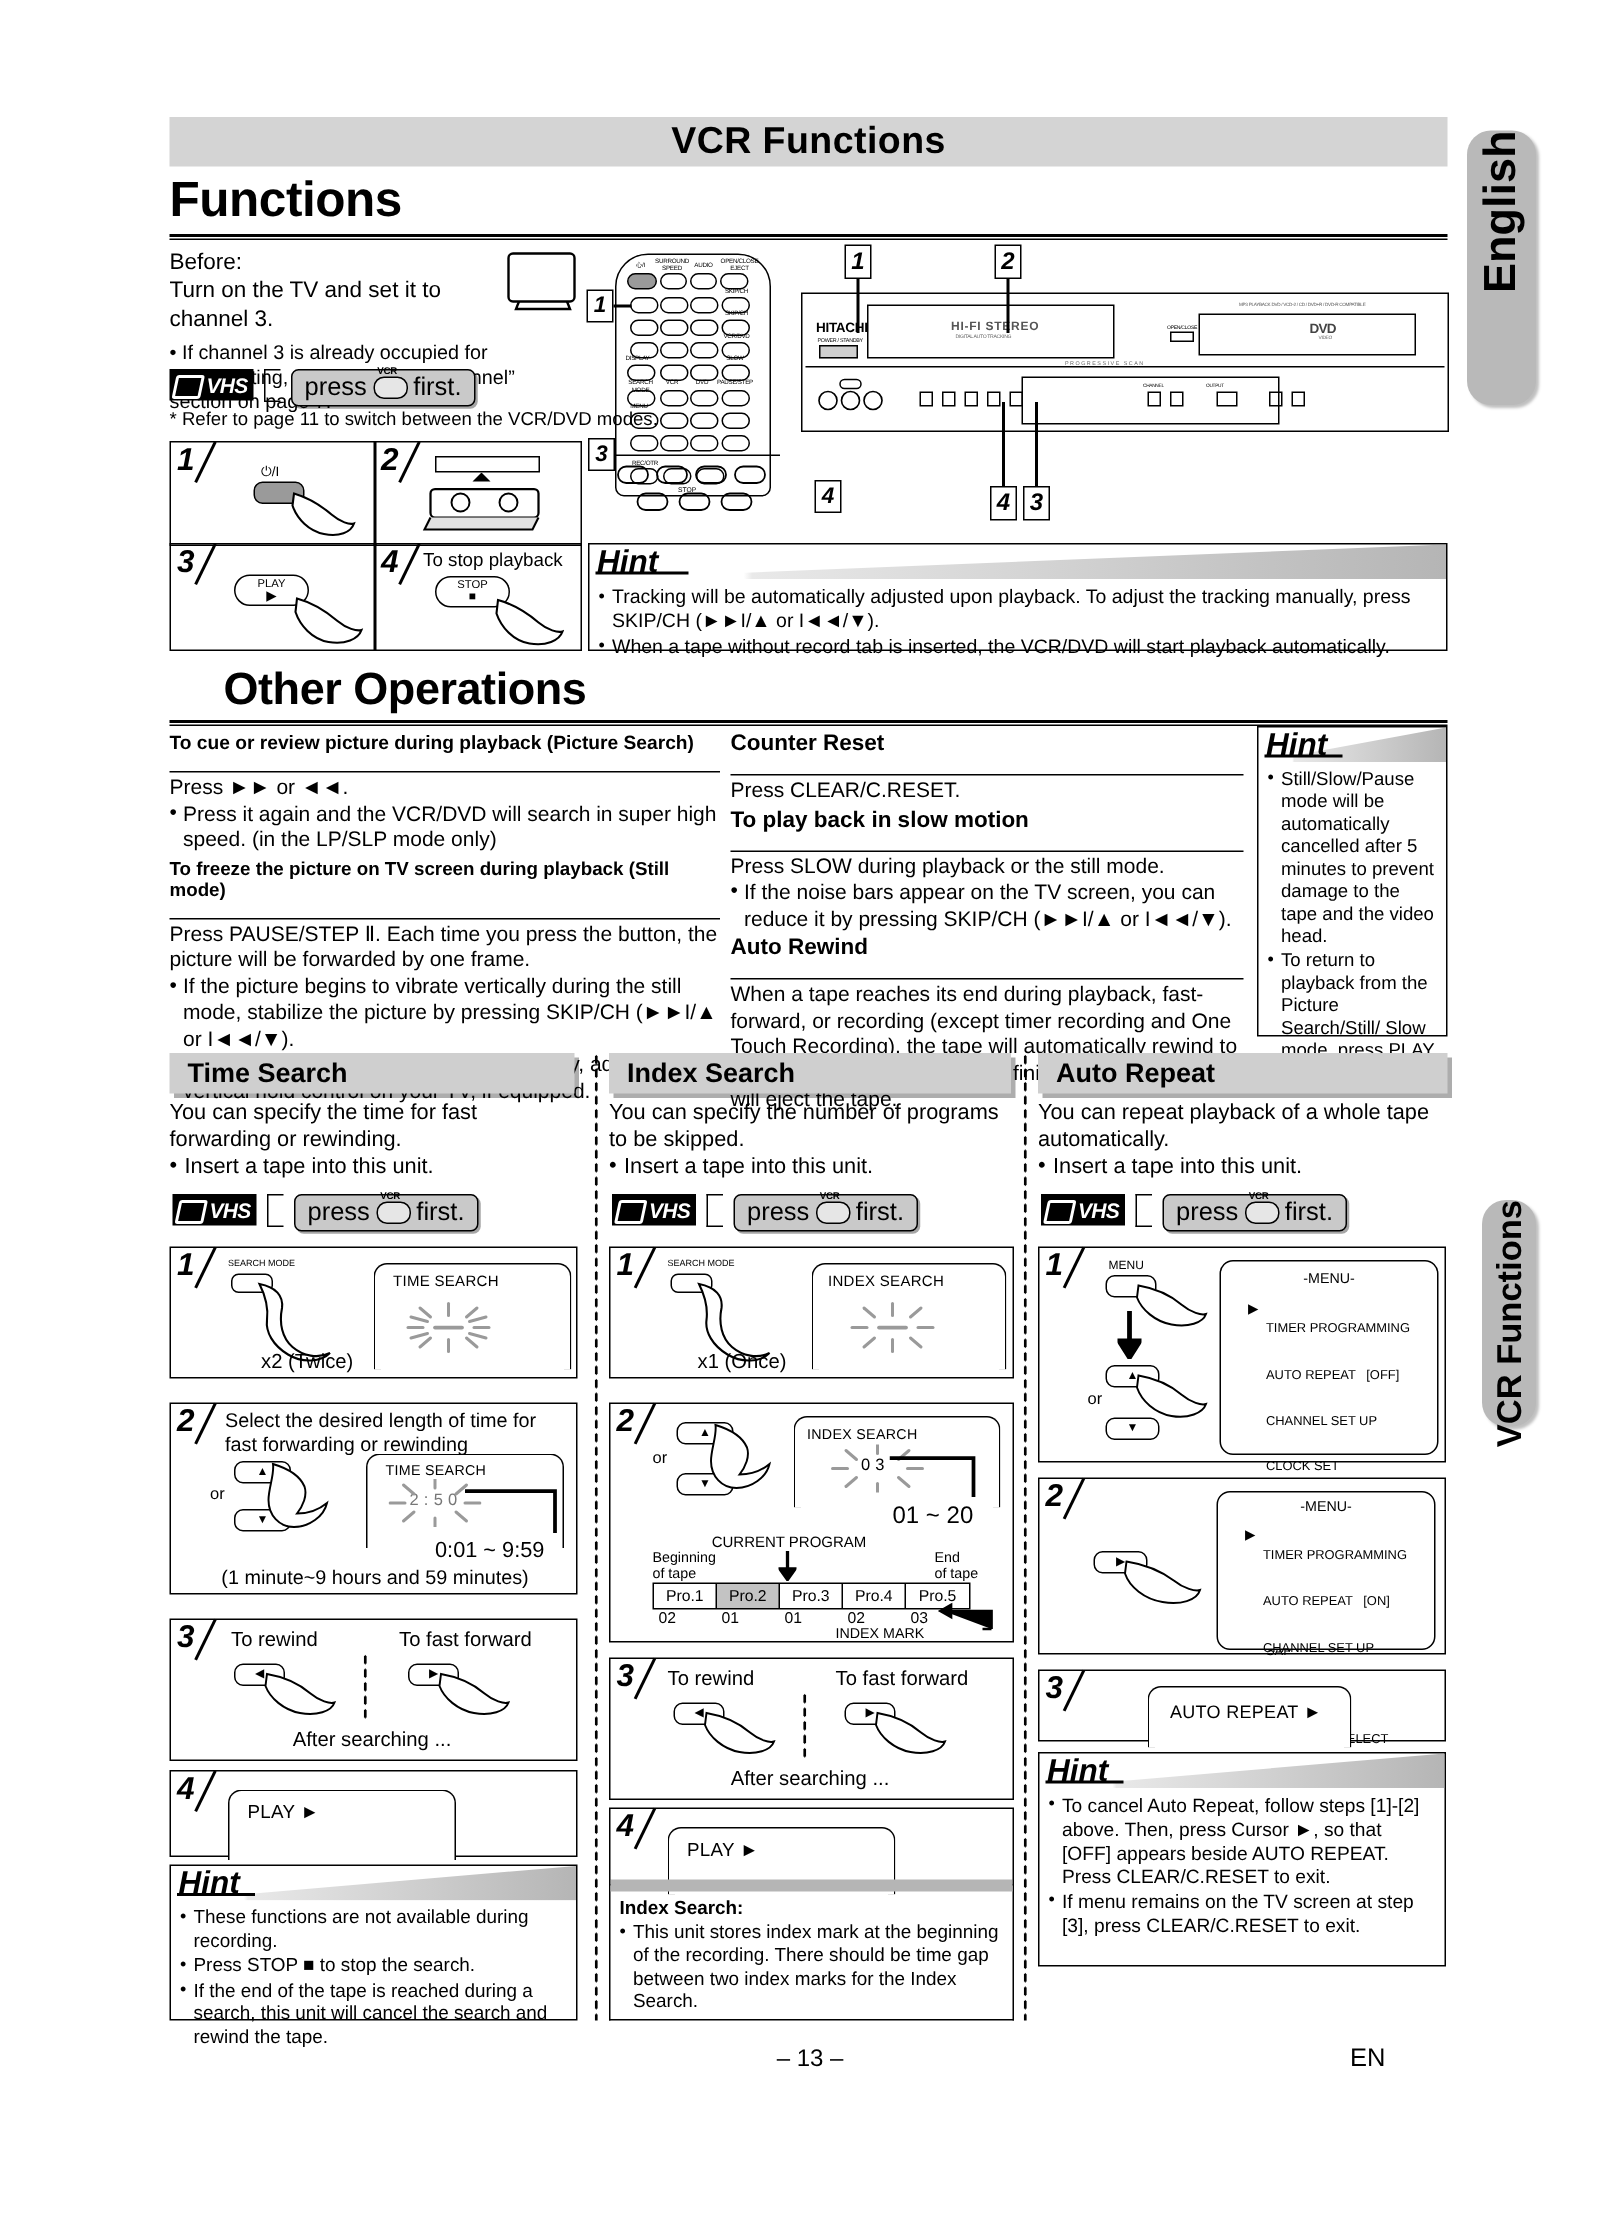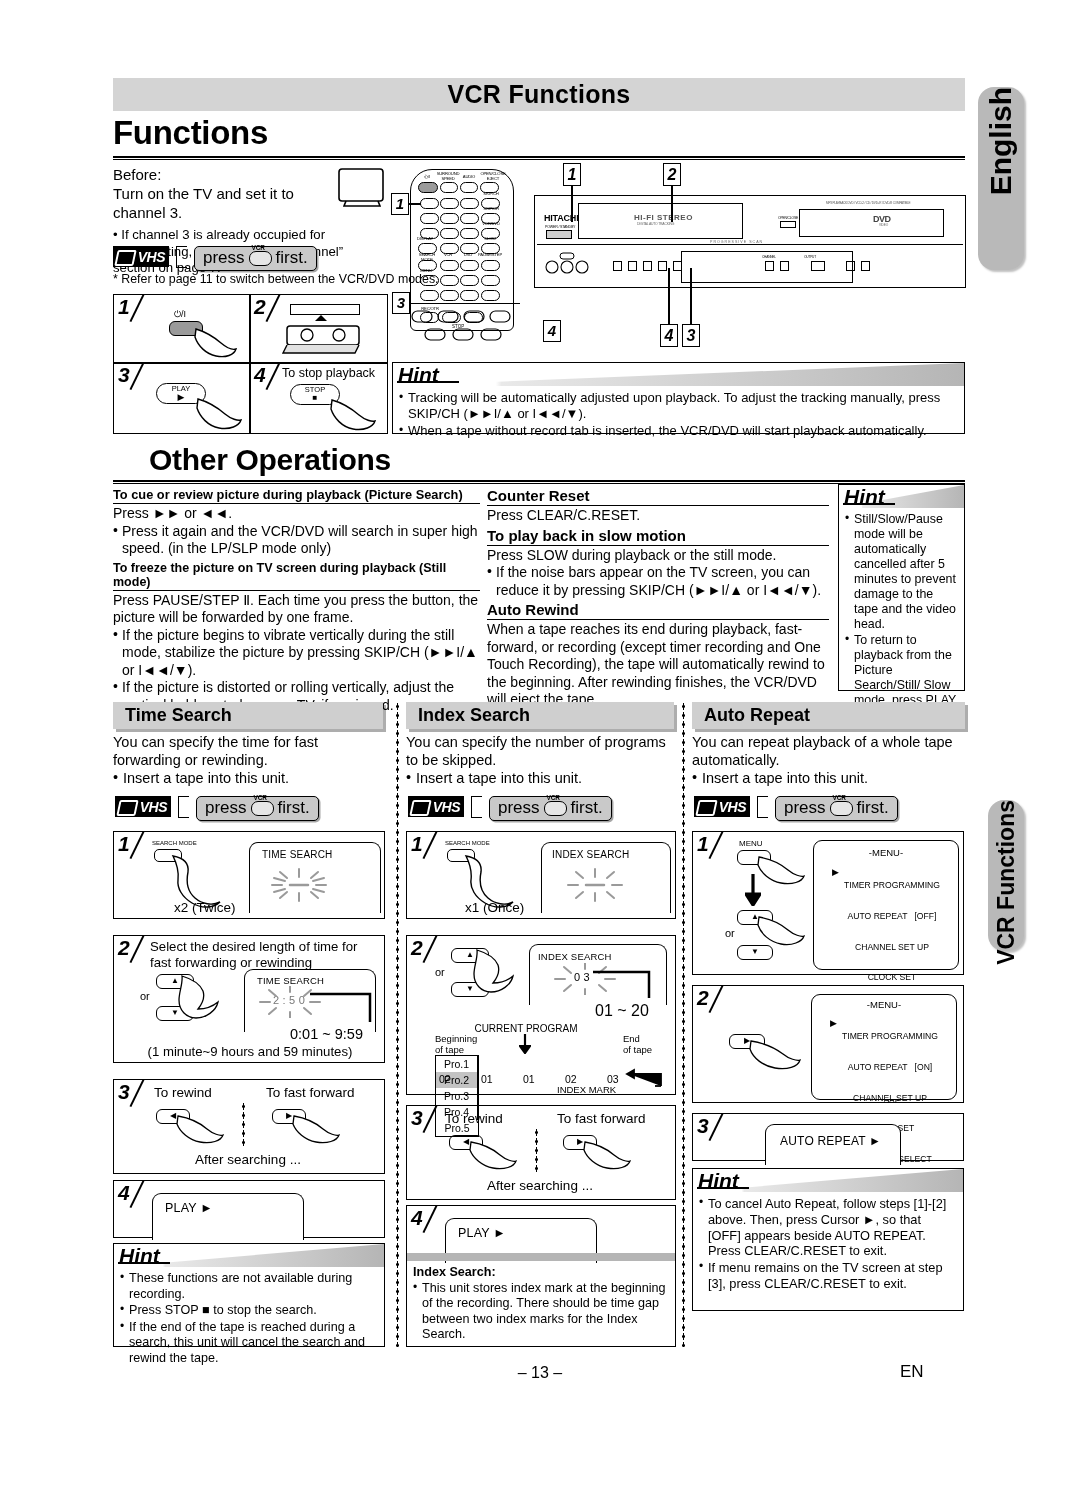--- a/index.html
+++ b/index.html
@@ -99,21 +99,21 @@
   .hintbody{padding:4px 6px 4px 6px;font-size:13.2px;line-height:16.5px;}
   .hintbody ul{margin:0;padding:0;list-style:none;}
   .hintbody li{position:relative;padding-left:9px;margin-bottom:1px;}
   .hintbody li:before{content:"\2022";position:absolute;left:0;top:-1px;font-size:12px;}
 
   
   #other-title{left:113px;top:443px;font-size:30px;font-weight:bold;letter-spacing:-.3px;margin-left:36px;}
   #other-rule{left:113px;top:480px;width:852px;height:4px;border-top:2px solid #000;
       border-bottom:1px solid #000;box-sizing:border-box;}
 
-  .ohead{font-size:13.6px;font-weight:bold;border-bottom:1.4px solid #000;padding-bottom:1px;
+  .ohead{font-size:13.6px;font-weight:bold;border-bottom:1.4px solid #000;padding-bottom:12px;
      margin-bottom:1px;}
   .obody{font-size:14px;line-height:17.5px;}
   .obody ul{margin:0;padding:0;list-style:none;}
   .obody li{position:relative;padding-left:9px;}
   .obody li:before{content:"\2022";position:absolute;left:0;top:-1px;}
 
   
   .sechead{position:absolute;height:27px;background:#cfcfcf;
       box-shadow:3px 3px 0 rgba(0,0,0,.32);}
   .sechead span{display:block;font-size:18px;font-weight:bold;line-height:27px;padding-left:12px;}
@@ -124,27 +124,27 @@
 
   
   .dotsep{position:absolute;width:3px;background-image:radial-gradient(#000 48%,transparent 52%);
       background-size:3px 9px;background-repeat:repeat-y;}
 
   
   .osd{position:absolute;border:1.4px solid #000;border-radius:9px;background:#fff;}
   .osdtxt{position:absolute;font-size:9.5px;letter-spacing:.2px;}
 
   
-  .protable{position:absolute;display:flex;border:1.4px solid #000;flex-direction:column;}
+  .protable{position:absolute;display:flex;border:1.4px solid #000;}
   .protable div{border-right:1px solid #000;font-size:10.5px;text-align:center;
      line-height:16px;width:42px;box-sizing:border-box;}
   .protable div:last-child{border-right:none;}
 
   
-  .menulist{position:absolute;font-size:8.6px;line-height:10.2px;white-space:pre;text-align:center;}
+  .menulist{position:absolute;font-size:8.6px;line-height:10.2px;white-space:pre;}
 
   #pagenum{left:0;top:1364px;width:1080px;text-align:center;font-size:16px;}
   #en{left:900px;top:1362px;font-size:17px;}
 </style>
 </head>
 <body>
 
 <div class="page">
 
   <div class="abs" id="vcr-banner">

